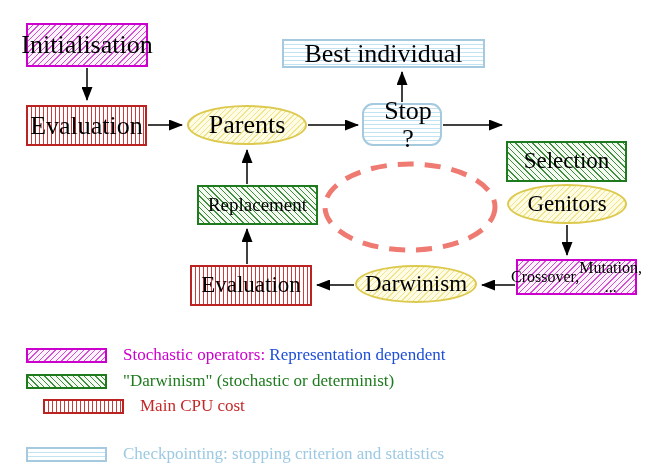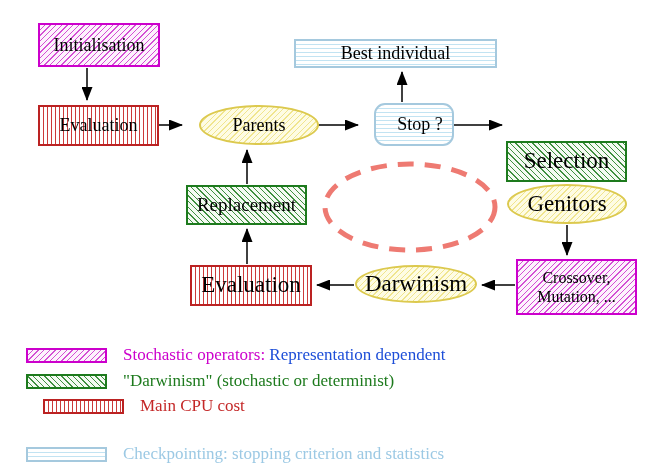--- a/index.html
+++ b/index.html
@@ -26,21 +26,21 @@
   }
   .cyan-stripes{
     border:2px solid #a5c9de;
     background:repeating-linear-gradient(180deg,#ffffff 0px,#ffffff 3px,#c2e3f2 3px,#c2e3f2 4px);
   }
   .yellow-ellipse{
     border:2px solid #dcc94e;border-radius:50%;
     background:repeating-linear-gradient(135deg,#fefce4 0px,#fefce4 3px,#f0e58e 3px,#f0e58e 4px);
   }
   .rounded{border-radius:11px;padding-left:12px;}
-  .fs22{font-size:18px;margin-left:12px;} .fs23{font-size:23px;} .fs19{font-size:19px;}
+  .fs22{font-size:26px;} .fs23{font-size:23px;} .fs19{font-size:19px;margin-left:11px;}
   .fs16{font-size:16px;line-height:1.2;}
   #generation-label{
     position:absolute;left:325px;top:164px;width:170px;height:86px;
     display:flex;align-items:center;justify-content:center;
     color:#ee7a72;font-size:24px;
   }
   #arrows{position:absolute;left:0;top:0;pointer-events:none;}
   
   .legend-row{position:absolute;left:26px;height:20px;display:flex;align-items:center;}
   .legend-swatch{width:81px;height:15px;box-sizing:border-box;flex:0 0 81px;}
@@ -99,21 +99,21 @@
   </div>
 
   <div class="node green-hatch fs23" style="left:506px;top:105px;width:121px;height:41px;margin-top:36px;">
     <span>Selection</span>
   </div>
 
   <div class="node yellow-ellipse fs23" style="left:507px;top:184px;width:120px;height:40px;">
     <span>Genitors</span>
   </div>
 
-  <div class="node magenta-hatch fs16" style="left:516px;top:259px;width:121px;height:56px;flex-direction:column;">
+  <div class="node magenta-hatch fs16" style="left:516px;top:259px;width:121px;height:36px;flex-direction:row;">
     <span>Crossover,</span>
     <span>Mutation, ...</span>
   </div>
 
   <div class="node yellow-ellipse fs23" style="left:355px;top:265px;width:122px;height:38px;">
     <span>Darwinism</span>
   </div>
 
   <div class="node red-stripes fs23" style="left:190px;top:265px;width:122px;height:41px;">
     <span>Evaluation</span>

